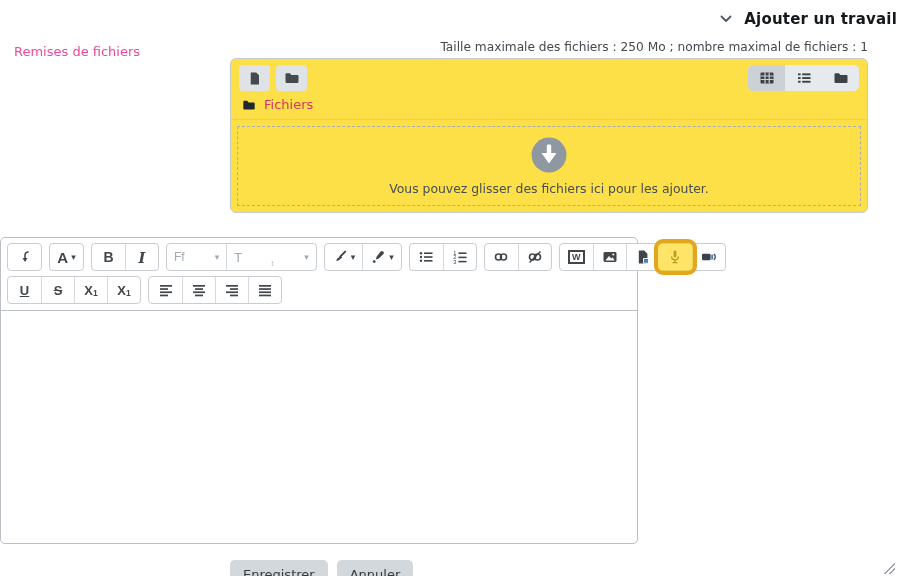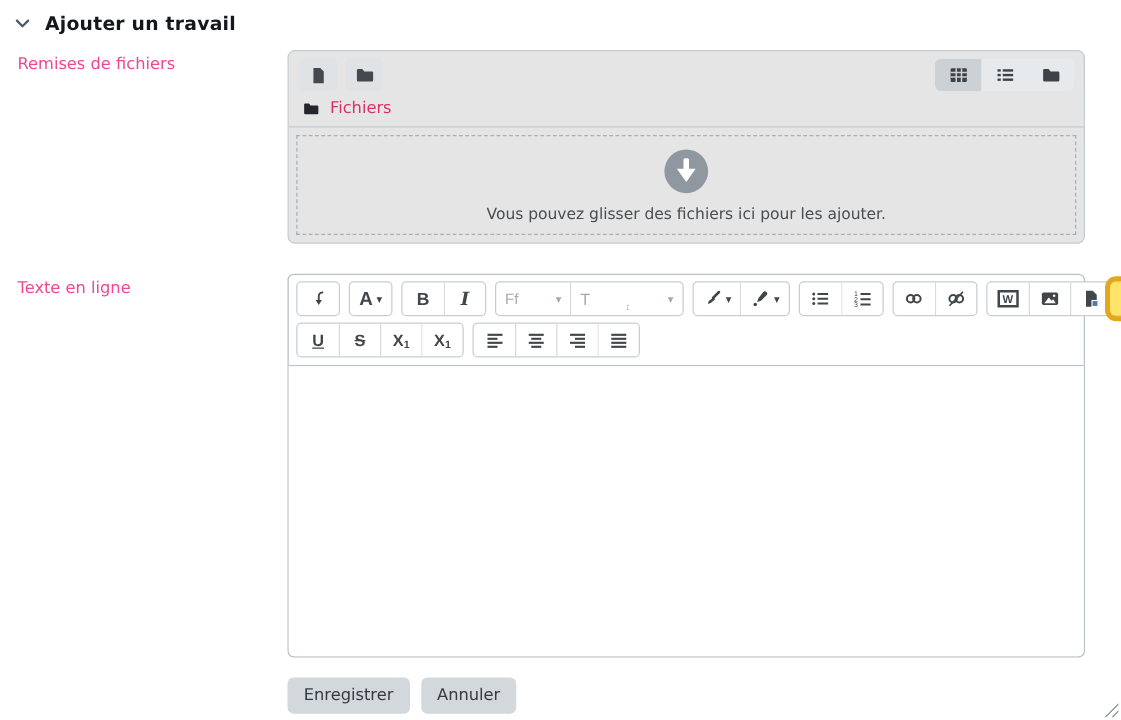--- a/index.html
+++ b/index.html
@@ -1,32 +1,32 @@
 <!DOCTYPE html>
 <html><head>
 <meta charset="utf-8">
 <style>
   * { margin:0; padding:0; box-sizing:border-box; }
   html,body { width:897px; height:576px; background:#fff; overflow:hidden;
               font-family:"DejaVu Sans","Liberation Sans",sans-serif; color:#3f464d; }
 
   
-  .section-header { display:flex; align-items:center; padding:10px 0 0 9px; }
+  .section-header { display:flex; align-items:center; padding:10px 0 0 9px;justify-content:flex-end; }
   .chev-btn { background:none; border:none; cursor:pointer; display:flex; align-items:center; padding:2px; color:#4d5a66; }
   .section-title { font-size:15px; font-weight:bold; color:#15181b; margin-left:9px; letter-spacing:.2px; }
 
   
   .form-row { display:flex; margin-top:12px; }
   .label-col { width:230px; padding:4px 12px 0 14px; font-size:13px; color:#ec4899; }
   .field-col { width:638px; }
 
   .max-info { text-align:right; font-size:12.2px; color:#43494f; margin-bottom:4px; }
 
   
-  .filemanager { border:1px solid #c6cbcf; border-radius:6px; background:#e5e5e5; }
+  .filemanager { border:1px solid #c6cbcf; border-radius:6px; background:#fde047; }
   .fm-toolbar { display:flex; justify-content:space-between; align-items:center; padding:6px 8px 4px 8px; }
   .fm-left { display:flex; gap:6px; }
   .fm-btn { width:31px; height:26px; border:none; border-radius:4px; background:#e0e3e6;
             display:flex; align-items:center; justify-content:center; color:#43494e; cursor:pointer; }
   .fm-viewgroup { display:inline-flex; background:#e7eaec; border-radius:5px; overflow:hidden; }
   .fm-viewbtn { width:37px; height:26px; border:none; background:transparent; color:#3c4247;
                 display:flex; align-items:center; justify-content:center; cursor:pointer; }
   .fm-viewbtn.active { background:#ccd1d5; }
   .fm-breadcrumb { display:flex; align-items:center; gap:8px; padding:2px 10px 7px 11px; }
   .fm-crumb-link { font-size:13px; color:#d6336c; text-decoration:none; cursor:pointer; }
@@ -87,20 +87,21 @@
           <polyline points="2.5,4.5 7,9 11.5,4.5" fill="none" stroke="currentColor" stroke-width="1.8" stroke-linecap="round" stroke-linejoin="round"></polyline>
         </svg>
     </span>
   </button>
   <div class="section-title">Ajouter un travail</div>
 </div>
 
 <div class="form-row">
   <div class="label-col">Remises de fichiers</div>
   <div class="field-col">
+    <div class="max-info">Taille maximale des fichiers : 250 Mo ; nombre maximal de fichiers : 1</div>
 
     <div class="filemanager">
       <div class="fm-toolbar">
         <div class="fm-left">
           <button class="fm-btn">
             <span>
               <svg class="ico" width="15" height="15" viewBox="0 0 16 16">
                   <path d="M4 1.5 H9.8 L12.8 4.5 V14.5 H4 Z" fill="currentColor"></path>
                 </svg>
             </span>
@@ -172,21 +173,20 @@
               </svg>
           </span>
           <div class="drop-text">Vous pouvez glisser des fichiers ici pour les ajouter.</div>
         </div>
       </div>
     </div>
   </div>
 </div>
 
 <div class="form-row" style="margin-top:24px;">
-  <div class="label-col">Texte en ligne</div>
   <div class="field-col">
     <div class="editor">
       <div class="etoolbar">
 
         <div class="trow">
           <div class="btn-group">
             <button class="tbtn">
               <span>
                 <svg class="ico" width="16" height="16" viewBox="0 0 16 16">
                     <path d="M11.6 2.9 C8.6 2.9 8 4.3 8 6.1 V9.4" fill="none" stroke="currentColor" stroke-width="1.5"></path>

